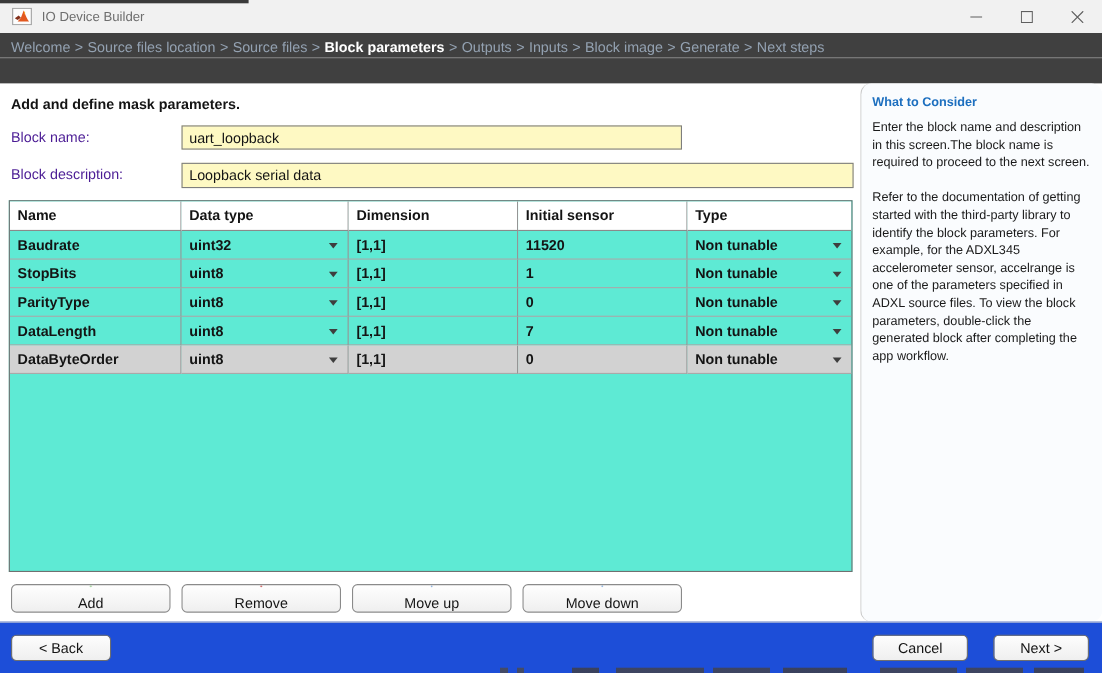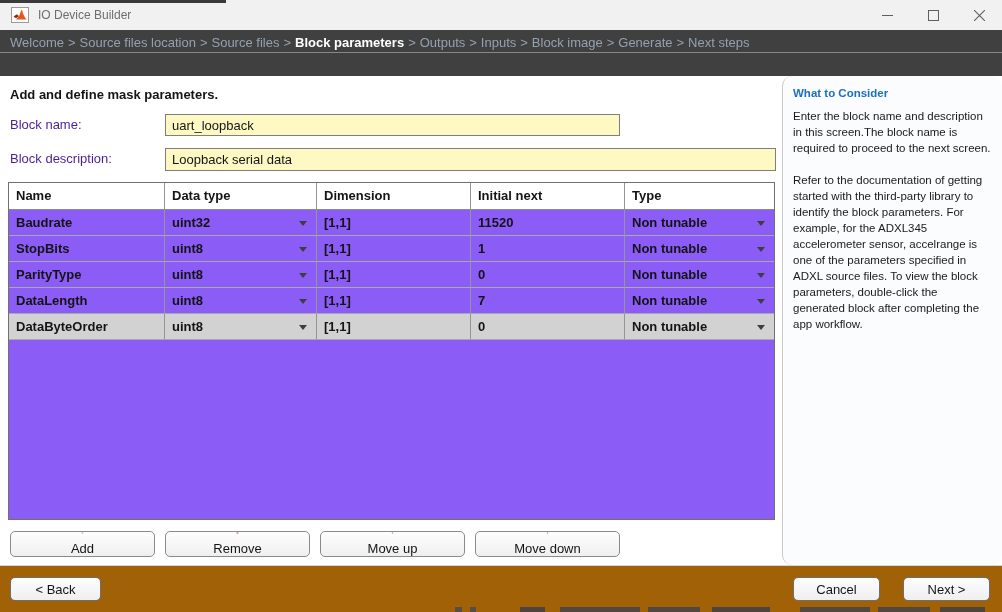--- a/index.html
+++ b/index.html
@@ -43,21 +43,21 @@
   .field-input {
     position:absolute; height:22px; border:1px solid #7E7E7E; background:#fef9c3;
     font-family:"Liberation Sans", sans-serif; font-size:13px; color:#141414; padding:0 6px;
   }
   .lbl-name { top:41px; } .inp-name { left:165px; top:38px; width:455px; }
   .lbl-desc { top:75px; } .inp-desc { left:165px; top:72px; width:611px; height:23px; }
 
   
   .param-table {
     position:absolute; left:8px; top:106px; width:767px; height:338px;
-    border:1px solid #707070; background:#8b5cf6; overflow:hidden;
+    border:1px solid #707070; background:#5eead4; overflow:hidden;
   }
   .t-row { display:grid; grid-template-columns:156px 152px 154px 154px 149px; }
   .t-cell {
     position:relative; height:26px; line-height:25px; font-size:13px; color:#141414;
     padding:0 8px 0 7px; border-right:1px solid #959595; border-bottom:1px solid #A9A9A9;
     white-space:nowrap; overflow:hidden;font-weight:bold;
   }
   .t-row .t-cell:last-child { border-right:none; }
   .t-head .t-cell { height:27px; line-height:26px; font-weight:bold; border-bottom:1px solid #8A8A8A; background:#fff; }
   .t-row.selected .t-cell { background:#D2D2D2; }
@@ -79,21 +79,21 @@
   .sidebar {
     position:absolute; left:782px; top:0; width:220px; height:489px;
     background:#FAFCFE; border-left:1px solid #C9C9C9; padding:11px 10px 0 10px;border-radius:10px;
   }
   .sidebar-heading { font-size:11.5px; font-weight:bold; color:#1D6FBF; margin-bottom:9px; }
   .sidebar p { font-size:11.5px; line-height:16px; color:#1A1A1A; margin-bottom:16px; }
 
   
   .bottombar {
     position:absolute; left:0; top:565px; width:1002px; height:47px;
-    background:#a16207; border-top:1px solid #D6D6D6;
+    background:#1d4ed8; border-top:1px solid #D6D6D6;
   }
   .nav-btn {
     position:absolute; top:11px; height:24px; border:1px solid #6F6F6F; border-radius:5px;
     background:linear-gradient(#FDFDFD,#EFEFEF);
     font-family:"Liberation Sans", sans-serif; font-size:13px; color:#141414; cursor:pointer;
   }
   .btn-back { left:10px; width:91px; }
   .btn-cancel { left:793px; width:87px; }
   .btn-next { left:903px; width:87px; }
 
@@ -164,21 +164,21 @@
     <input class="field-input inp-name" type="text" value="uart_loopback" style="">
 
     <label class="field-label lbl-desc">Block description:</label>
     <input class="field-input inp-desc" type="text" value="Loopback serial data" style="">
 
     <div class="param-table">
       <div class="t-row t-head">
         <div class="t-cell">Name</div>
         <div class="t-cell">Data type</div>
         <div class="t-cell">Dimension</div>
-        <div class="t-cell">Initial next</div>
+        <div class="t-cell">Initial sensor</div>
         <div class="t-cell">Type</div>
       </div>
 
       <div class="t-row">
         <div class="t-cell">Baudrate</div>
         <div class="t-cell"><span>uint32</span><span class="dd-arrow"></span></div>
         <div class="t-cell">[1,1]</div>
         <div class="t-cell">11520</div>
         <div class="t-cell"><span>Non tunable</span><span class="dd-arrow"></span></div>
       </div>

